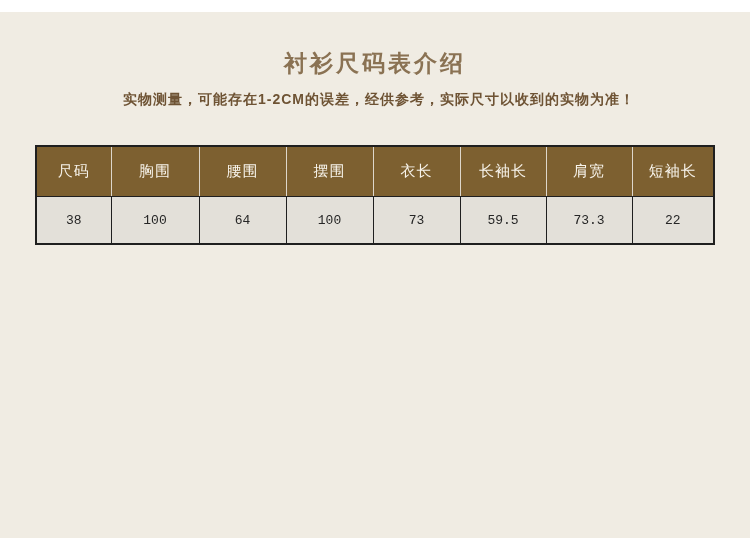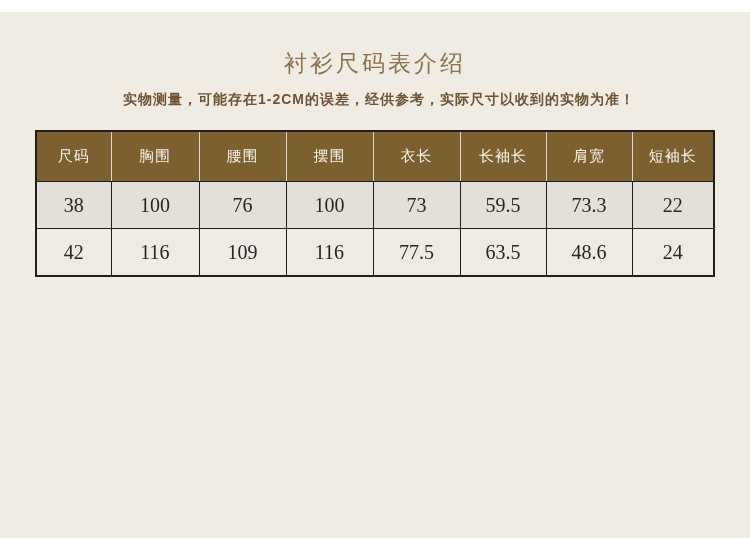--- a/index.html
+++ b/index.html
@@ -13,33 +13,33 @@
     background:var(--top_strip);
     font-family:"Liberation Sans","DejaVu Sans",sans-serif;
   }
   .panel{
     margin-top:12px;width:750px;height:526px;
     background:var(--page_bg);
   }
   .title{
     margin:8px;padding-top:36px;
     text-align:center;
-    font-size:23px;font-weight:normal;letter-spacing:3px;
+    font-size:23px;font-weight:bold;letter-spacing:3px;
     color:var(--title_text);
     line-height:30px;
   }
   .note{
     margin:12px 0 0 8px;
     text-align:center;
     font-size:14px;font-weight:bold;letter-spacing:1px;
     color:var(--note_text);
     line-height:18px;
   }
   table.size-table{
-    margin:22px auto 0 auto;
+    margin:37px auto 0 auto;
     width:678px;
     border-collapse:collapse;
     table-layout:fixed;
     border:2px solid var(--grid_line);
     background:var(--row_light);
   }
   col.c1{width:75px}col.c2{width:88px}col.c3{width:87px}col.c4{width:87px}
   col.c5{width:87px}col.c6{width:86px}col.c7{width:86px}col.c8{width:82px}
   thead th{
     height:47px;
@@ -48,22 +48,22 @@
     font-size:15px;font-weight:normal;letter-spacing:1px;
     border-bottom:1px solid var(--grid_line);
     border-left:1px solid rgba(255,255,255,.75);
     text-align:center;vertical-align:middle;
   }
   thead th:first-child{border-left:none;}
   tbody td{
     height:44px;
     border:1px solid var(--grid_line);
     text-align:center;vertical-align:middle;
-    font-family:Liberation Serif, serif;
-    font-size:20px;
+    font-family:Liberation Mono, monospace;
+    font-size:13px;
     color:var(--cell_text);
   }
   tbody tr:nth-child(odd) td{background:var(--row_dark);}
   tbody tr:nth-child(even) td{background:var(--row_light);}
 </style>
 </head>
 <body>
 
 <div class="panel">
   <h1 class="title">衬衫尺码表介绍</h1>
@@ -89,32 +89,22 @@
           <th>衣长</th>
           <th>长袖长</th>
           <th>肩宽</th>
           <th>短袖长</th>
         </tr>
     </thead>
     <tbody id="body-rows">
         <tr>
           <td>38</td>
           <td>100</td>
-          <td>76</td>
+          <td>64</td>
           <td>100</td>
           <td>73</td>
           <td>59.5</td>
           <td>73.3</td>
           <td>22</td>
         </tr>
-        <tr>
-          <td>42</td>
-          <td>116</td>
-          <td>109</td>
-          <td>116</td>
-          <td>77.5</td>
-          <td>63.5</td>
-          <td>48.6</td>
-          <td>24</td>
-        </tr>
       </tbody>
   </table>
 </div>
 
 </body></html>

